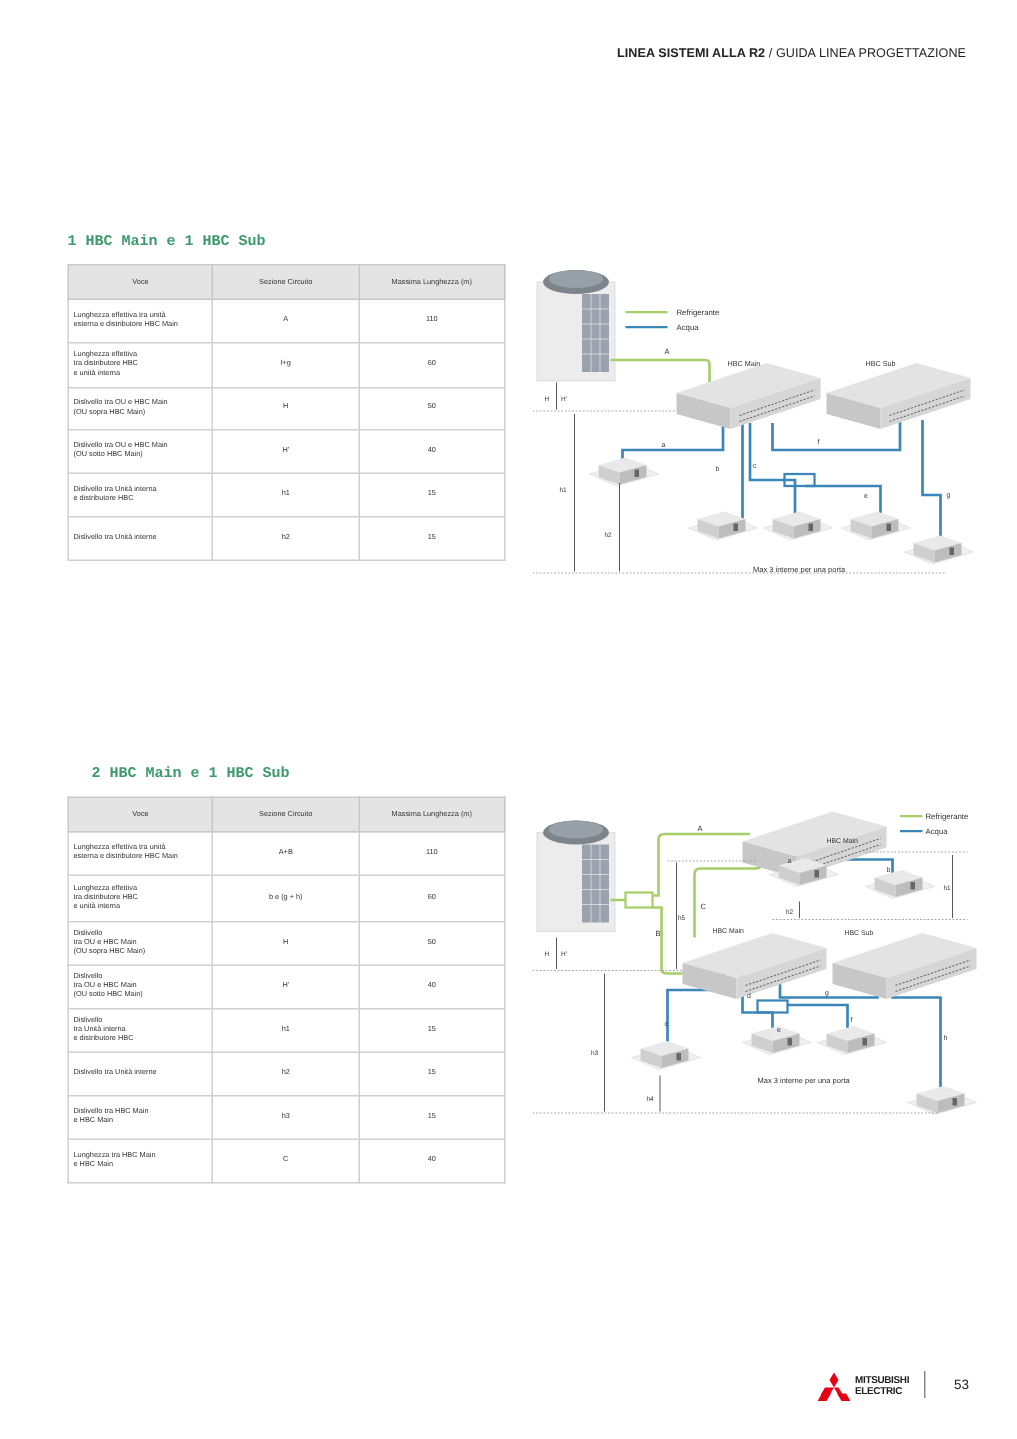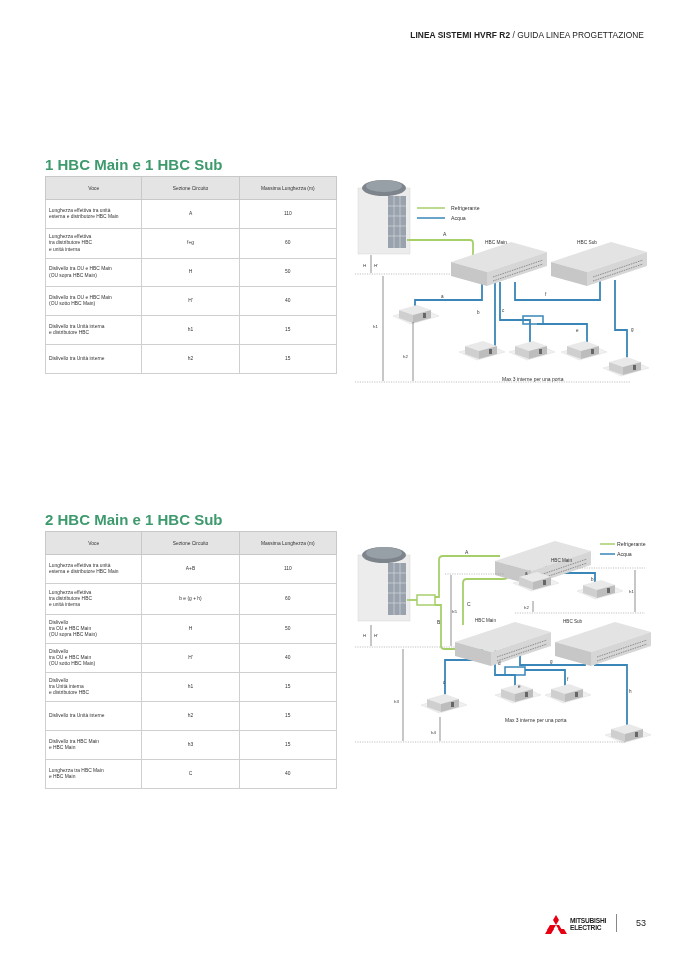--- a/index.html
+++ b/index.html
@@ -1,36 +1,36 @@
 <!DOCTYPE html>
 <html><head>
 <meta charset="utf-8">
 <style>
   html, body { margin:0; padding:0; background:#fff; }
   body { width:678px; height:959px; position:relative; overflow:hidden; font-family:"Liberation Sans", sans-serif; color:#222; }
   .hdr { position:absolute; top:30px; right:34px; font-size:8.4px; color:#222; letter-spacing:0.05px; }
   .hdr b { font-weight:700; }
-  .sec-title { position:absolute; left:45px; font-size:15px; font-weight:700; color:#3d9a6d; }
+  .sec-title { position:absolute; left:45px; font-size:10px; font-weight:700; color:#3d9a6d;font-family:Liberation Mono, monospace; }
   table.spec { position:absolute; left:45px; width:292px; border-collapse:collapse; font-size:4.9px; color:#333; }
   table.spec th { background:#e4e4e4; font-weight:400; height:20px; border:1px solid #c8c8c8; text-align:center; }
   table.spec td { border:1px solid #cfcfcf; padding:0 3px; line-height:6.2px; }
   table.spec td.c { text-align:center; }
   table.spec td.l { text-align:left; width:90px; }
   table.spec col.c1 { width:96px; } table.spec col.c2 { width:98px; } table.spec col.c3 { width:98px; }
   svg.diag { position:absolute; }
   .diag text { font-family:"Liberation Sans", sans-serif; fill:#333; }
   .footer-logo { position:absolute; left:545px; top:915px; display:flex; align-items:center; }
   .logo-text { font-size:6.6px; font-weight:700; line-height:6.3px; color:#222; margin-left:3px; letter-spacing:-0.2px; }
   .vbar { position:absolute; left:616px; top:914px; width:1px; height:18px; background:#888; }
   .pagenum { position:absolute; left:636px; top:918px; font-size:9px; color:#222;text-align:center; }
 </style>
 </head>
 <body>
 
-<div class="hdr"><b>LINEA SISTEMI HVRF R2</b><span> / GUIDA LINEA PROGETTAZIONE</span></div>
+<div class="hdr"><b>LINEA SISTEMI ALLA R2</b><span> / GUIDA LINEA PROGETTAZIONE</span></div>
 
 <div class="sec-title" style="top:156px;">1 HBC Main e 1 HBC Sub</div>
 <table class="spec" id="t1" style="top:176px;">
   <colgroup>
       <col class="c1">
       <col class="c2">
       <col class="c3">
     </colgroup>
   <thead>
       <tr>
@@ -173,21 +173,21 @@
     <line x1="16" y1="85" x2="16" y2="103"></line>
     <line x1="28" y1="106" x2="28" y2="211"></line>
     <line x1="58" y1="152" x2="58" y2="211"></line>
   </g>
   <text x="8" y="97" font-size="4.3">H</text>
   <text x="19" y="97" font-size="4.3">H'</text>
   <text x="18" y="158" font-size="4.3">h1</text>
   <text x="48" y="188" font-size="4.3">h2</text>
 </svg>
 
-<div class="sec-title" style="top:511px;">2 HBC Main e 1 HBC Sub</div>
+<div class="sec-title" style="top:511px;margin-left:16px;">2 HBC Main e 1 HBC Sub</div>
 <table class="spec" id="t2" style="top:531px;">
   <colgroup>
       <col class="c1">
       <col class="c2">
       <col class="c3">
     </colgroup>
   <thead>
       <tr>
     <th>Voce</th>
     <th>Sezione Circuito</th>

